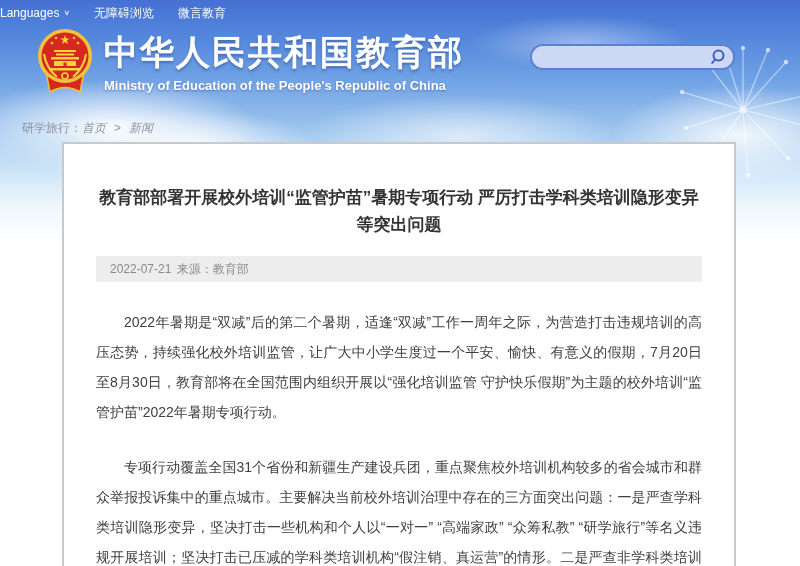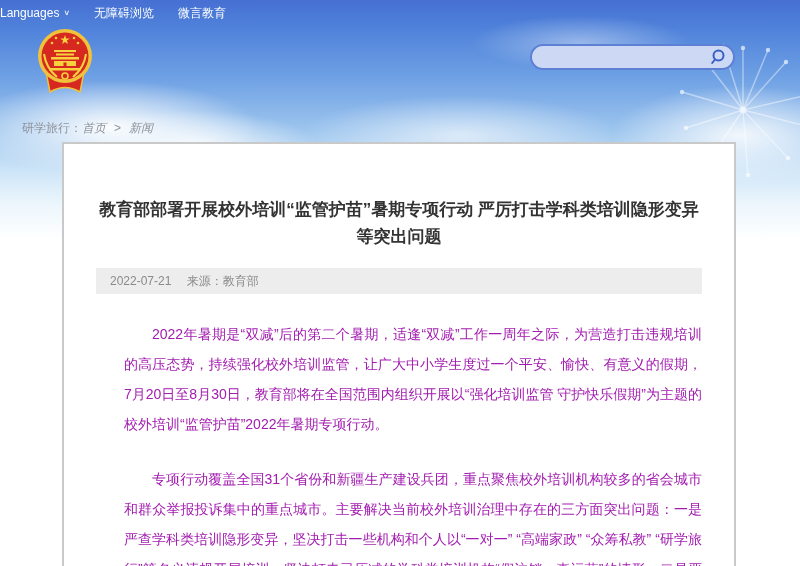--- a/index.html
+++ b/index.html
@@ -83,33 +83,33 @@
   .breadcrumb a { color: #8e939b; text-decoration: none; cursor: pointer; font-style: italic; }
   .breadcrumb .sep { margin: 0 8px; }
 
   
   .card {
     position: absolute; left: 62px; top: 142px; width: 674px; height: 430px;
     background: #ffffff; border: 2px solid #c9c9c9;
     padding: 0 32px;
   }
   .title {
-    margin: 52px auto 0; max-width: 606px;
+    margin: 40px auto 0; max-width: 606px;
     font-size: 17px; line-height: 27px; font-weight: bold;
     color: #333333; text-align: center;
   }
   .meta {
     margin-top: 18px; height: 26px; line-height: 26px;
     background: #ededed; font-size: 12px; color: #8a8a8a;
     padding-left: 14px; text-align: left;
   }
-  .meta .src { margin-left: 12px; }
+  .meta .src { margin-left: 2px; }
   .para {
     margin-top: 25px; font-size: 14px; line-height: 30px;
-    color: #a21caf; text-indent: 2em; text-align: justify; margin-left: 28px;
+    color: #404040; text-indent: 2em; text-align: justify;
   }
 </style>
 </head>
 <body>
 
 <div class="page">
 
   <div class="sky">
     <div class="cloud c1"></div>
     <div class="cloud c2"></div>
@@ -173,20 +173,24 @@
         <rect x="20" y="25.5" width="18" height="2"></rect>
         <rect x="15" y="29" width="28" height="2.5"></rect>
         <rect x="18" y="33" width="22" height="5"></rect>
         <rect x="13" y="40" width="32" height="2.5"></rect>
       </g>
       <rect x="27.5" y="34.5" width="3" height="3.5" fill="#d7281f"></rect>
       <path d="M8 26 Q10 40 21 49" stroke="#f7d13e" fill="none" stroke-width="2"></path>
       <path d="M50 26 Q48 40 37 49" stroke="#f7d13e" fill="none" stroke-width="2"></path>
       <circle cx="29" cy="48" r="3" fill="none" stroke="#f7d13e" stroke-width="1.6"></circle>
     </svg>
+    <div class="titles">
+      <div class="site-title">中华人民共和国教育部</div>
+      <div class="site-subtitle">Ministry of Education of the People's Republic of China</div>
+    </div>
   </div>
 
   <div class="search">
     <input class="search-input" type="text" placeholder="" style="">
     <button class="search-btn">
       <svg width="18" height="18" viewBox="0 0 18 18">
         <circle cx="9.5" cy="7.5" r="5" fill="none" stroke="#3a5ec5" stroke-width="2"></circle>
         <line x1="6" y1="11.5" x2="3.2" y2="15" stroke="#3a5ec5" stroke-width="2" stroke-linecap="round"></line>
       </svg>
     </button>

